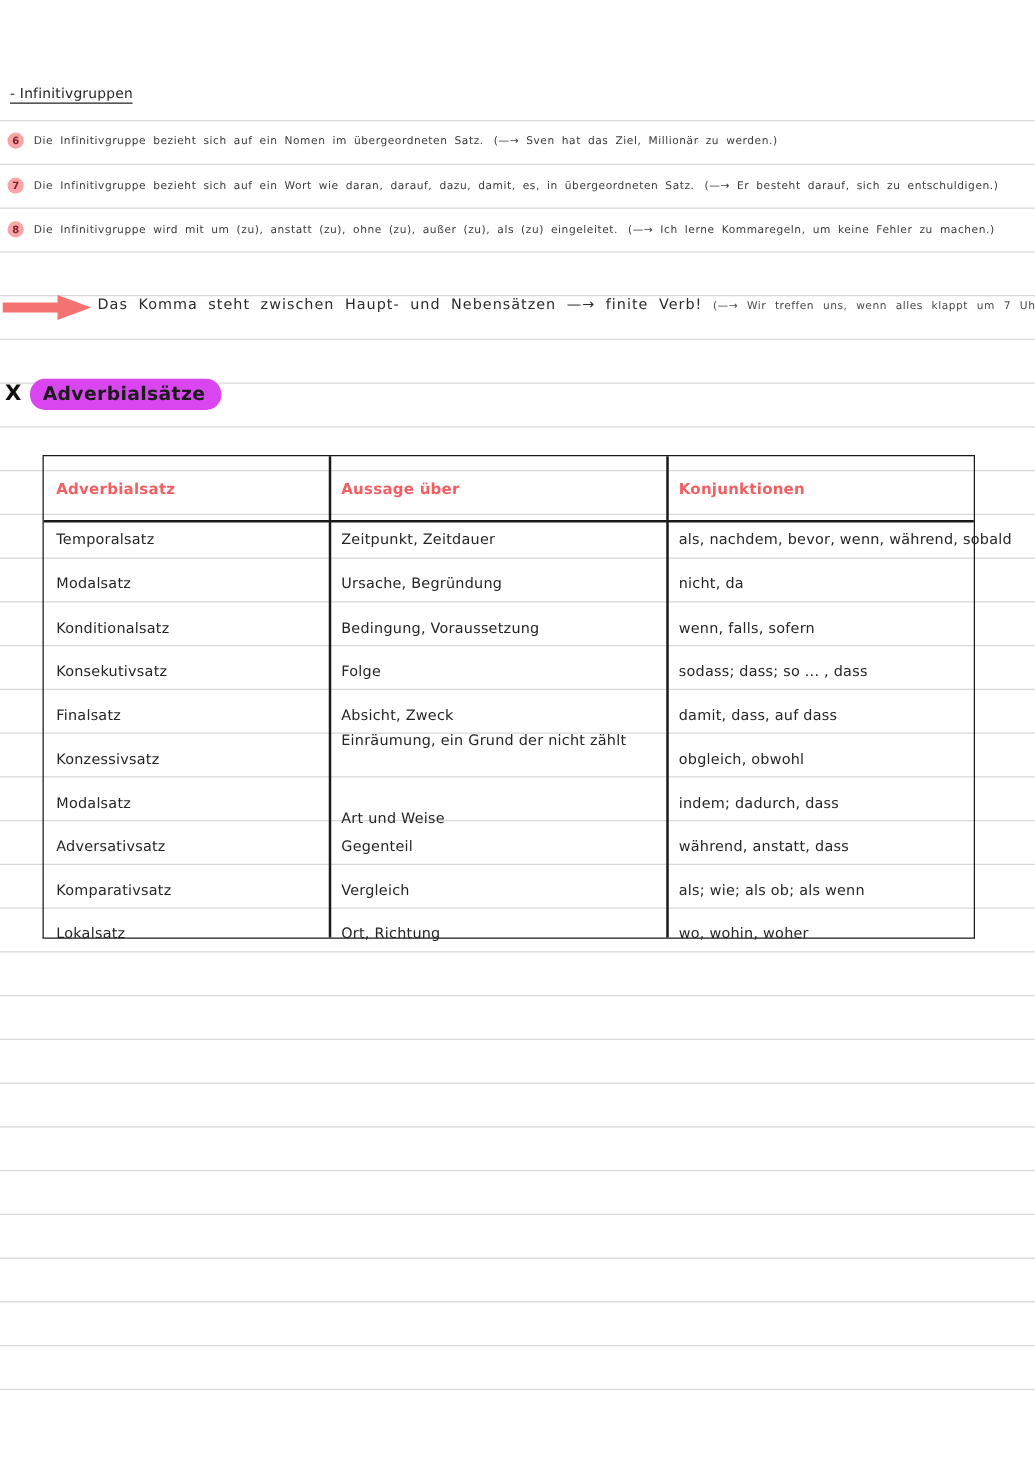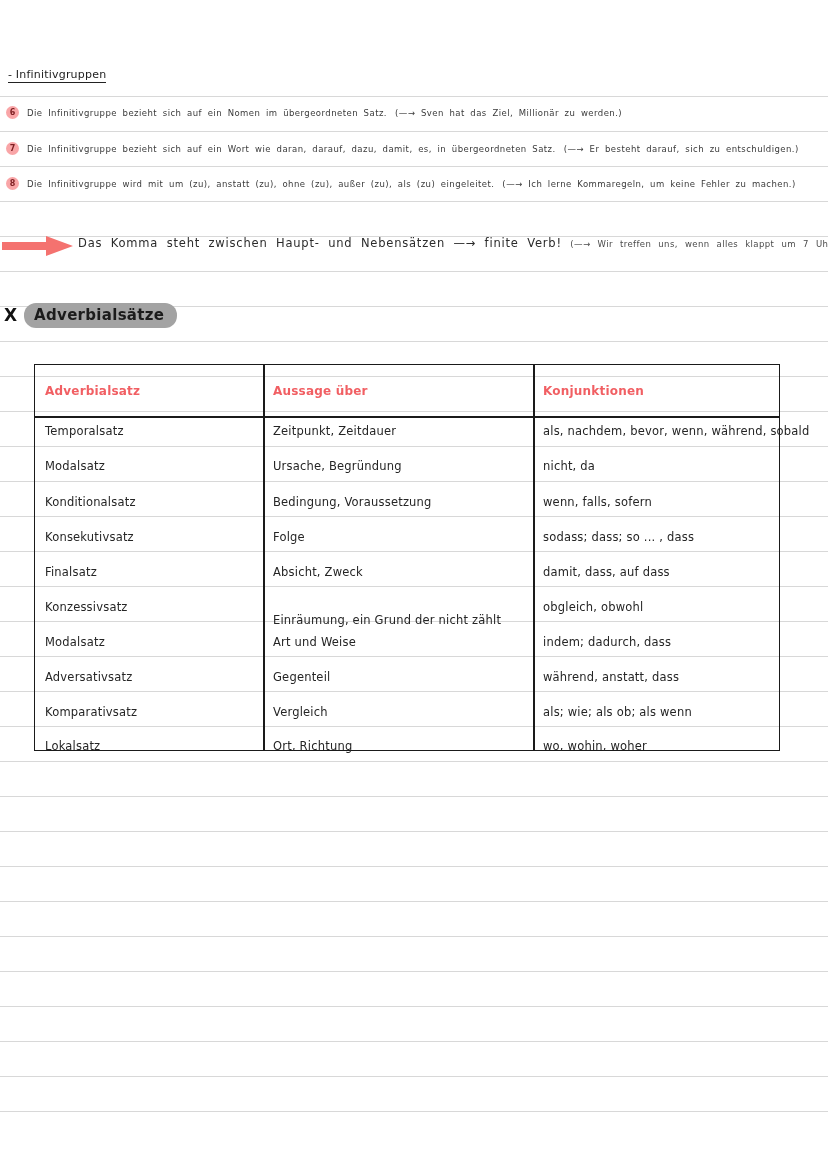--- a/index.html
+++ b/index.html
@@ -126,21 +126,21 @@
     align-items: center;
     gap: 7px;
   }
   .ads-x {
     font-size: 17px;
     font-weight: bold;
     color: #111;
     line-height: 1;
   }
   .ads-pill {
-    background: #a3a3a3;
+    background: #d946ef;
     border-radius: 12px;
     padding: 3px 13px 4px 10px;
     font-size: 15px;
     font-weight: bold;
     color: #1b1b1b;
     letter-spacing: .3px;
   }
 
   
   .tbl {
@@ -281,25 +281,25 @@
 
     <div class="cell rowcell hand" style="left:0;width:228px;top:165px">Konsekutivsatz</div>
     <div class="cell rowcell hand" style="left:228px;width:270px;top:165px">Folge</div>
     <div class="cell rowcell hand" style="left:498px;width:248px;top:165px">sodass; dass; so ... , dass</div>
 
     <div class="cell rowcell hand" style="left:0;width:228px;top:200px">Finalsatz</div>
     <div class="cell rowcell hand" style="left:228px;width:214px;top:200px">Absicht, Zweck</div>
     <div class="cell rowcell hand" style="left:498px;width:248px;top:200px">damit, dass, auf dass</div>
 
     <div class="cell rowcell hand" style="left:0;width:228px;top:235px">Konzessivsatz</div>
-    <div class="cell rowcell hand" style="left:228px;width:246px;top:248px">Einräumung, ein Grund der nicht zählt</div>
+    <div class="cell rowcell hand" style="left:228px;width:246px;top:220px">Einräumung, ein Grund der nicht zählt</div>
     <div class="cell rowcell hand" style="left:498px;width:248px;top:235px">obgleich, obwohl</div>
 
     <div class="cell rowcell hand" style="left:0;width:228px;top:270px">Modalsatz</div>
-    <div class="cell rowcell hand" style="left:228px;width:286px;top:270px">Art und Weise</div>
+    <div class="cell rowcell hand" style="left:228px;width:286px;top:282px">Art und Weise</div>
     <div class="cell rowcell hand" style="left:498px;width:248px;top:270px">indem; dadurch, dass</div>
 
     <div class="cell rowcell hand" style="left:0;width:228px;top:305px">Adversativsatz</div>
     <div class="cell rowcell hand" style="left:228px;width:270px;top:305px">Gegenteil</div>
     <div class="cell rowcell hand" style="left:498px;width:248px;top:305px">während, anstatt, dass</div>
 
     <div class="cell rowcell hand" style="left:0;width:228px;top:340px">Komparativsatz</div>
     <div class="cell rowcell hand" style="left:228px;width:270px;top:340px">Vergleich</div>
     <div class="cell rowcell hand" style="left:498px;width:248px;top:340px">als; wie; als ob; als wenn</div>
 

